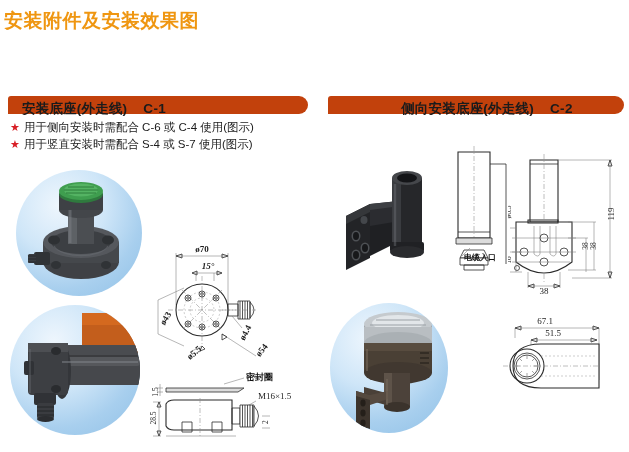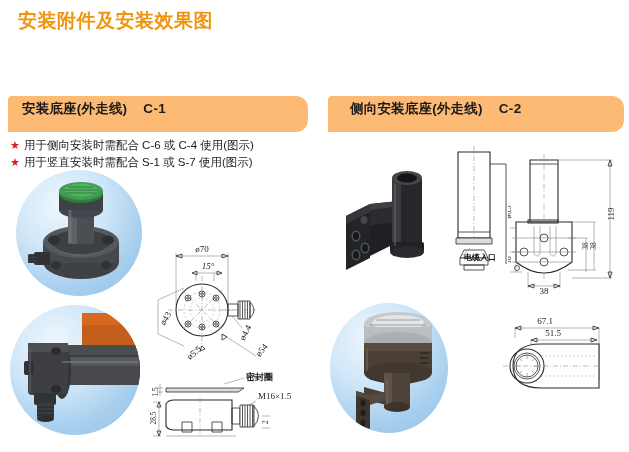--- a/index.html
+++ b/index.html
@@ -12,57 +12,57 @@
     height: 452px;
     position: relative;
     overflow: hidden;
     font-family: "Liberation Sans", "DejaVu Sans", sans-serif;
     color: #1a1a1a;
   }
 
   
   .page-title {
     position: absolute;
-    left: 18px;
+    left: 4px;
     top: 8px;
     font-size: 19px;
     font-weight: 700;
     letter-spacing: 0.5px;
     color: #ef9611;
     white-space: nowrap;
   }
 
   
   .panel {
     position: absolute;
     top: 96px;
   }
   .panel-left  { left: 8px;   width: 300px; }
   .panel-right { left: 328px; width: 296px; }
 
   .panel-header {
-    background: #fdba74;
+    background: #c2410c;
     border-top-left-radius: 4px;
     border-top-right-radius: 12px;
     border-bottom-right-radius: 12px;
-    height: 36px;
+    height: 18px;
     line-height: 25px;
     font-size: 13.5px;
     font-weight: 700;
     color: #1b1b1b;
     padding-left: 14px;
     white-space: nowrap;
     letter-spacing: 0.2px;
   }
   .panel-header .code {
     margin-left: 16px;
     font-weight: 700;
     letter-spacing: 0.4px;
   }
-  .panel-right .panel-header { padding-left: 22px; }
+  .panel-right .panel-header { padding-left: 22px; text-align: center; }
 
   
   .notes {
     margin-top: 5px;
     padding-left: 2px;
   }
   .note {
     display: flex;
     align-items: baseline;
     font-size: 11.5px;
@@ -122,21 +122,21 @@
     <span>安装底座(外走线)</span><span class="code">C-1</span>
   </div>
 
   <div class="notes">
     <div class="note">
       <span class="star">★</span>
       <span>用于侧向安装时需配合 C-6 或 C-4 使用(图示)</span>
     </div>
     <div class="note">
       <span class="star">★</span>
-      <span>用于竖直安装时需配合 S-1 或 S-7 使用(图示)</span>
+      <span>用于竖直安装时需配合 S-4 或 S-7 使用(图示)</span>
     </div>
   </div>
 </div>
 
 <div class="photo" style="left:16px; top:170px; width:126px; height:126px;">
   <svg width="126" height="126" viewBox="0 0 126 126">
 
     <g>
       <ellipse cx="65" cy="92" rx="38" ry="17" fill="#3f4145"></ellipse>
       <rect x="27" y="72" width="76" height="21" fill="#45484c"></rect>
@@ -195,21 +195,21 @@
     <rect x="24" y="88" width="22" height="12" rx="2" fill="#303236"></rect>
     <rect x="27" y="98" width="17" height="16" rx="2.5" fill="#3a3c40"></rect>
     <path d="M27 102 h17 M27 106 h17 M27 110 h17" stroke="#232527" stroke-width=".9"></path>
     <ellipse cx="35.5" cy="114" rx="8.5" ry="3" fill="#2b2d30"></ellipse>
 
     <path d="M52 57 h76" stroke="#82868b" stroke-width="2" opacity=".5"></path>
     <path d="M20 44 v44" stroke="#6e7176" stroke-width="1.6" opacity=".45"></path>
   </svg>
 </div>
 
-<div class="lineart" style="left:152px; top:242px;">
+<div class="lineart" style="left:152px; top:242px;font-weight:bold;">
   <svg width="142" height="122" viewBox="0 0 142 122">
 
     <text class="dimtext" x="50" y="10" text-anchor="middle">ø70</text>
     <path class="thin" d="M24 14 h52 M24 11 v52 M76 11 v52"></path>
     <path class="ln" d="M24 14 l6 -2 v4 z M76 14 l-6 -2 v4 z" fill="#2b2b2b"></path>
 
     <text class="dimtext" x="56" y="27" text-anchor="middle" font-style="italic">15°</text>
     <path class="thin" d="M40 31 h30"></path>
     <path class="ln" d="M40 31 l5 -2 v4 z M70 31 l-5 -2 v4 z" fill="#2b2b2b"></path>
     <path class="thin" d="M44 31 v8 M62 31 v8"></path>

